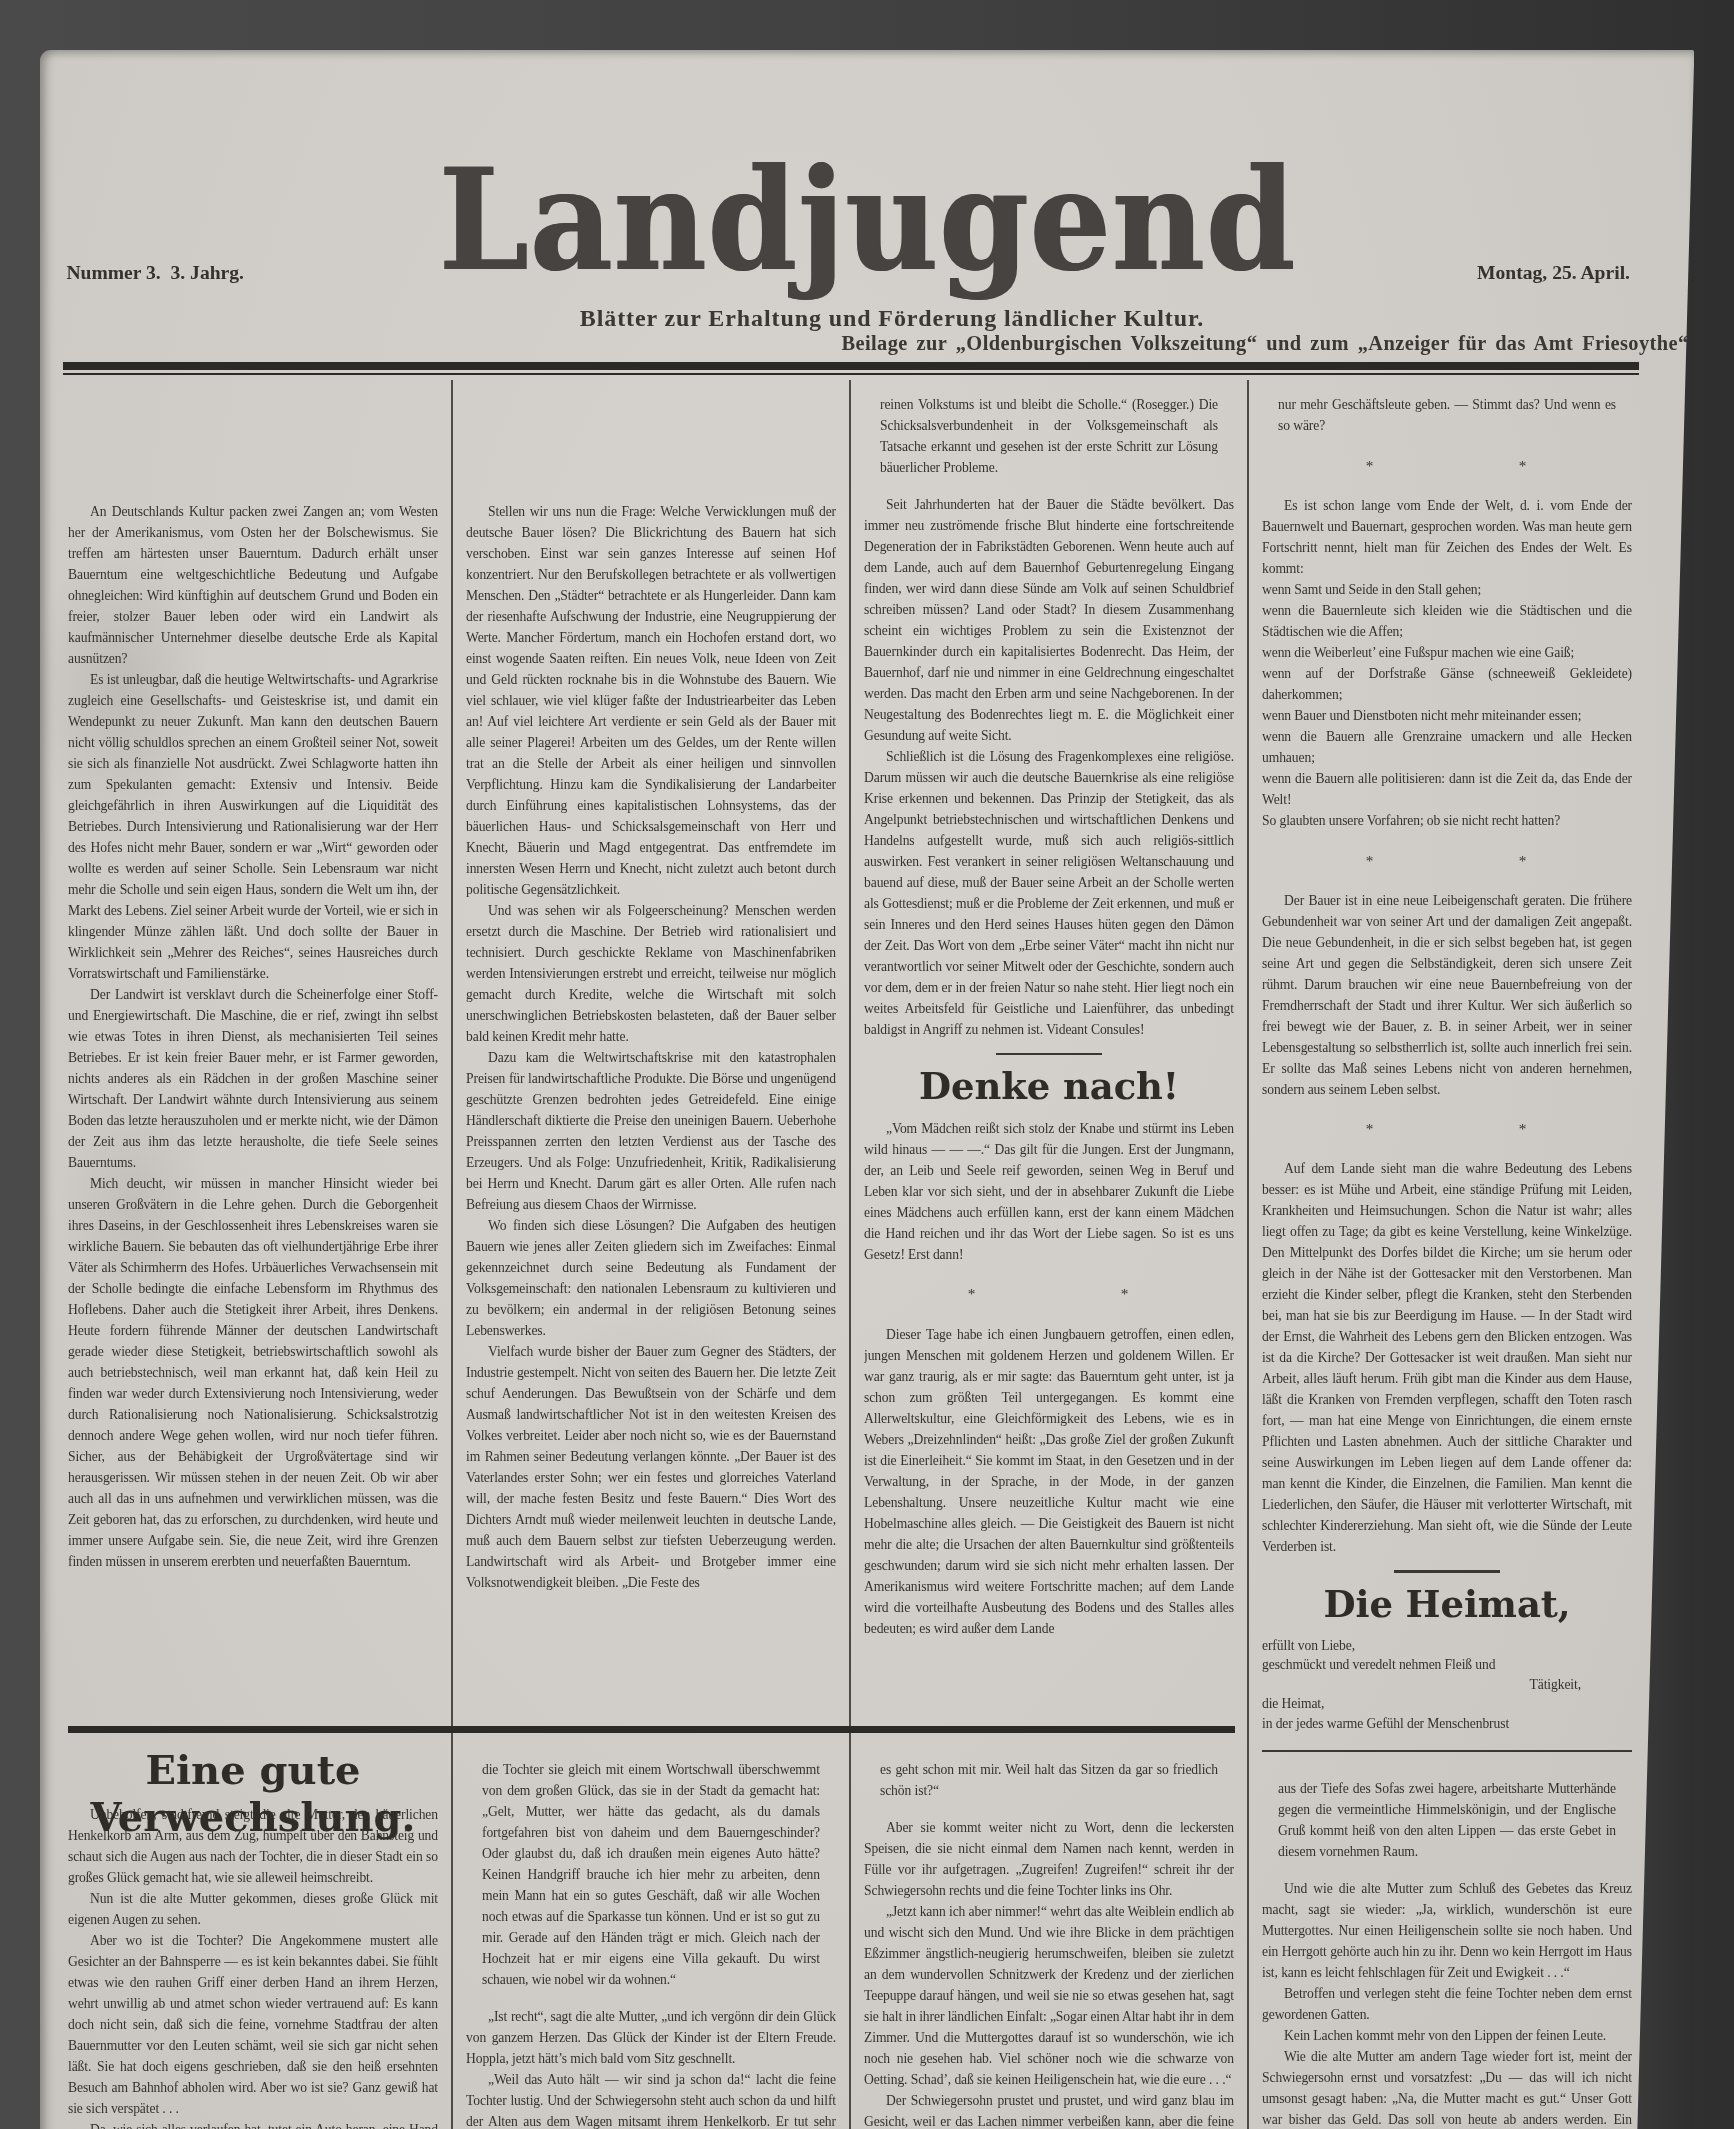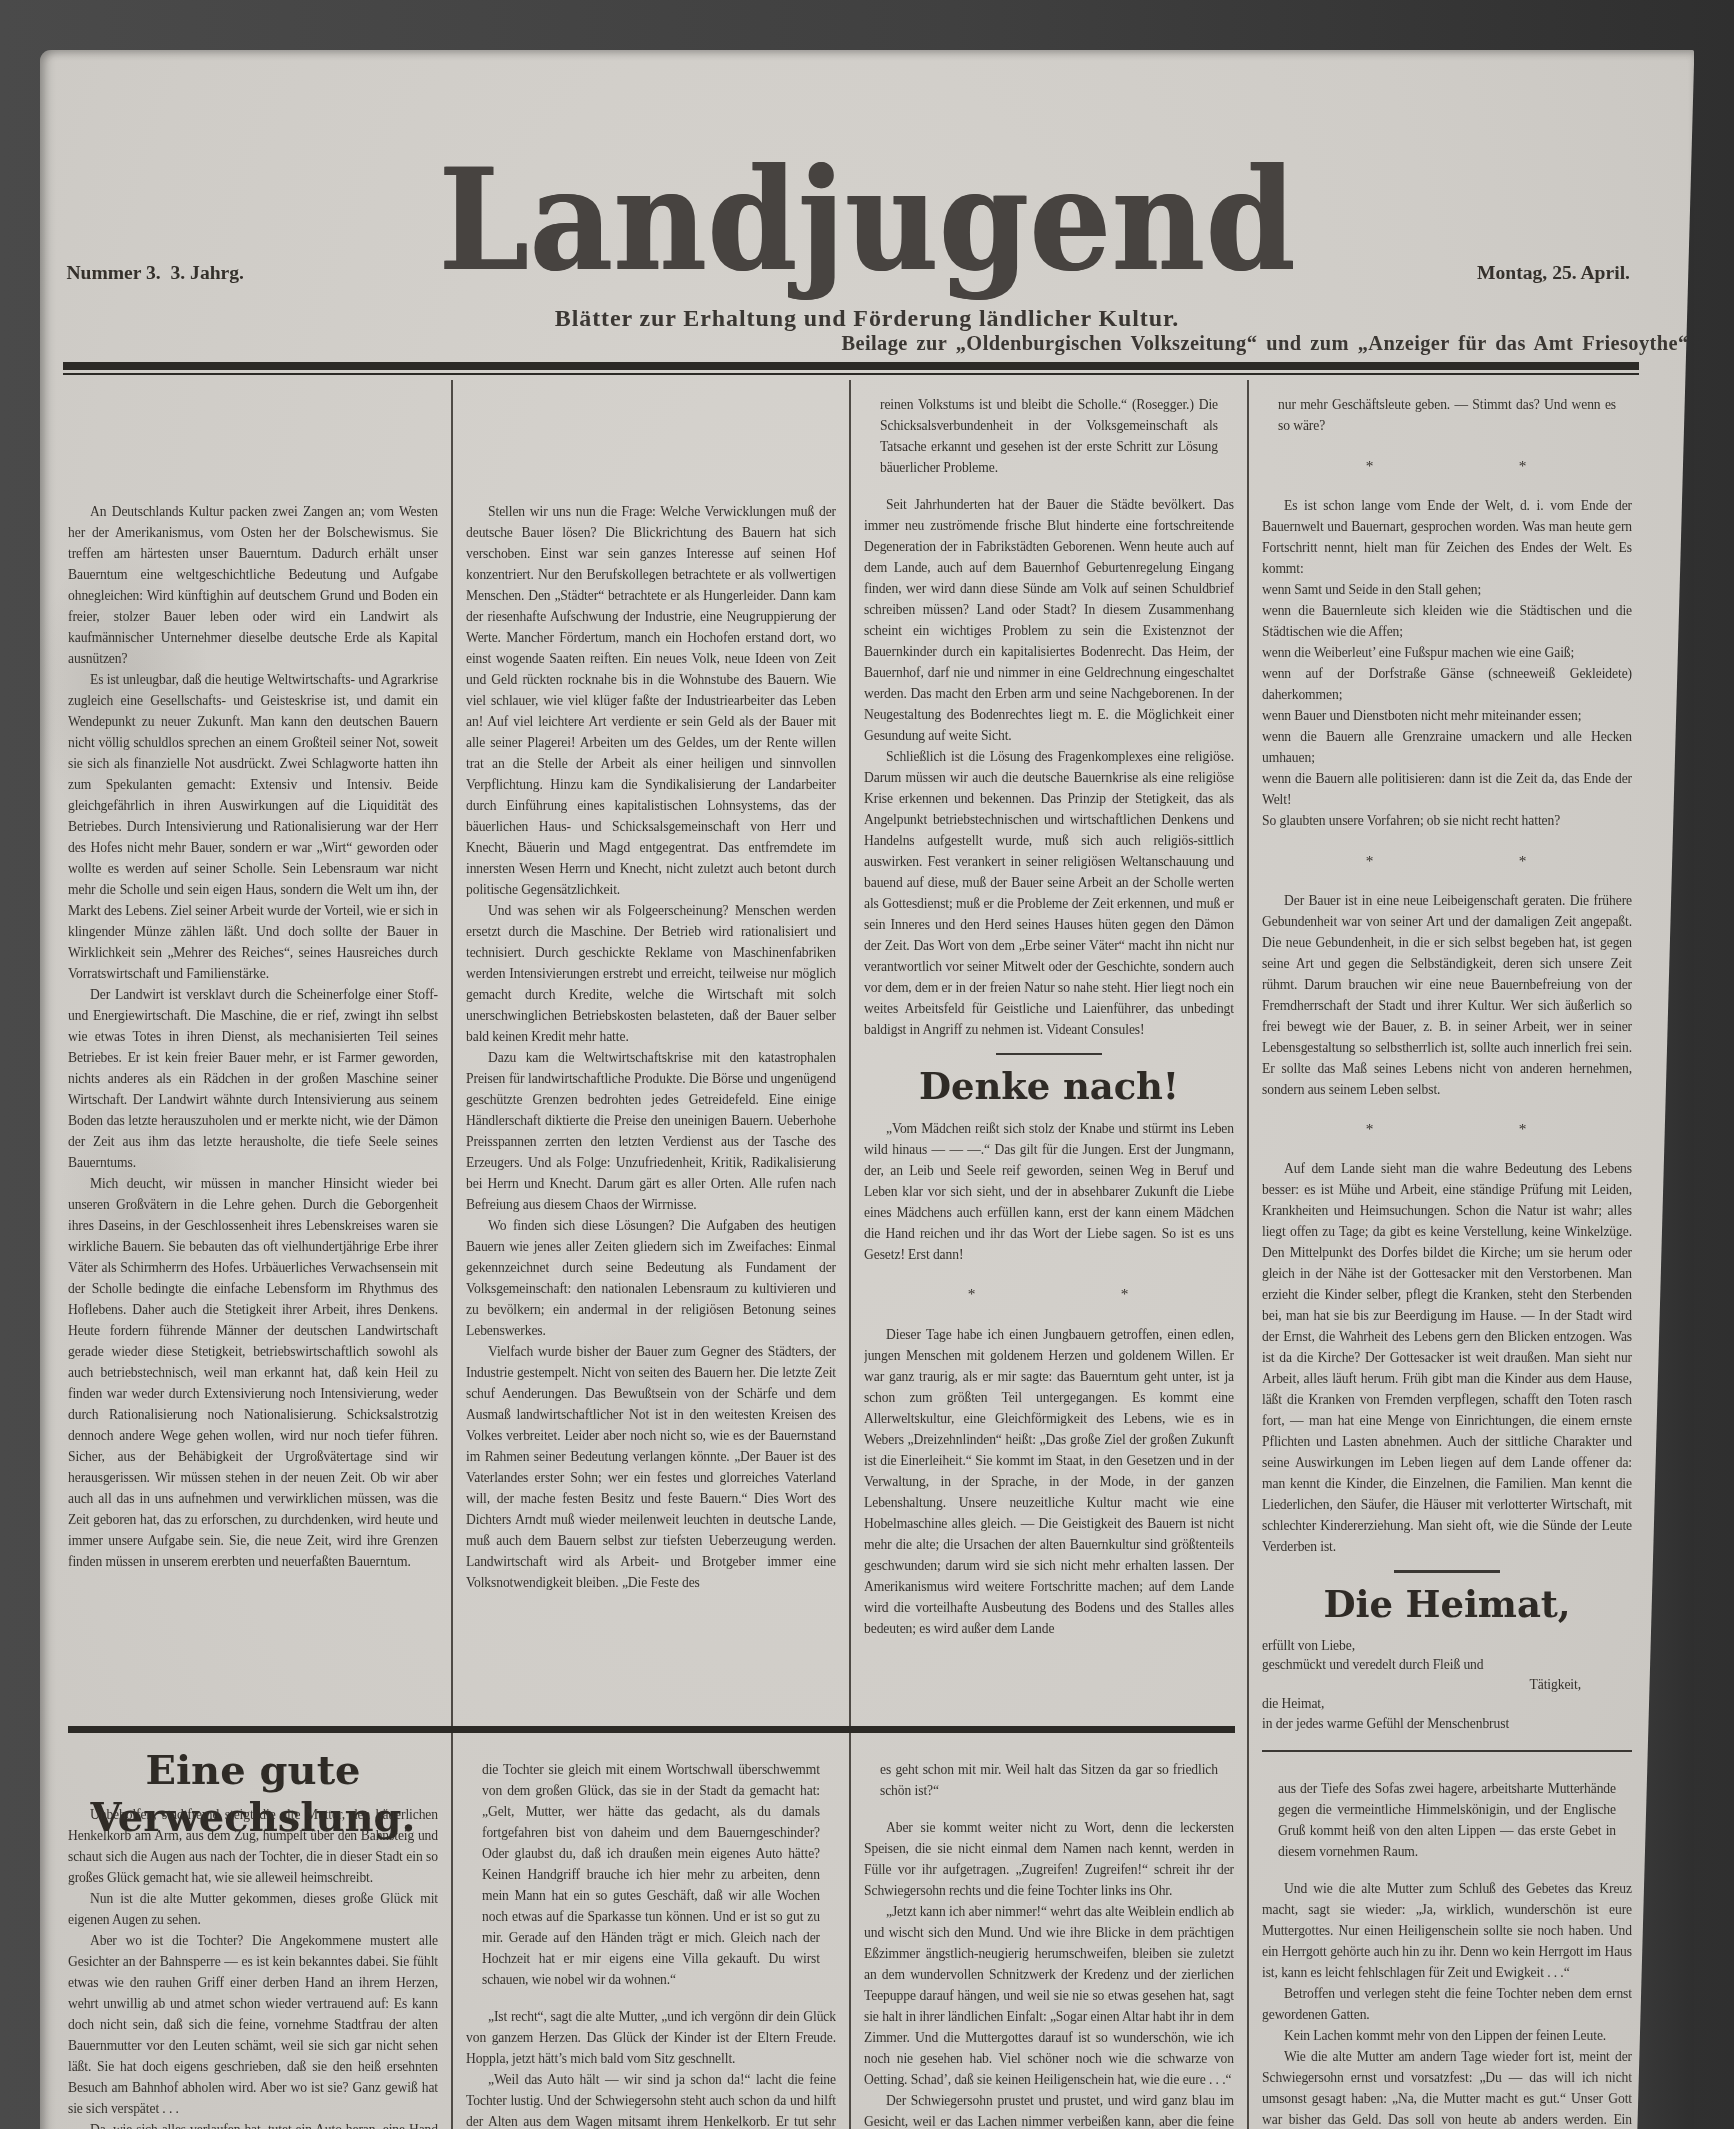--- a/index.html
+++ b/index.html
@@ -18,21 +18,21 @@
     background:linear-gradient(90deg,#3a3a3a,#2f2f2f);
     clip-path:polygon(100% 0,100% 100%,0 100%);}
   
   .mast-issue{position:absolute;left:26.4px;top:212px;font-size:19.6px;font-weight:bold;white-space:pre;}
   .mast-date{position:absolute;right:64px;top:212px;font-size:19.6px;font-weight:bold;}
   .mast-title{position:absolute;left:0;top:96px;width:100%;text-align:center;
     font-family:"DejaVu Serif", serif;font-weight:bold;font-size:128px;line-height:1.05;
     letter-spacing:0.9px;color:#474340;transform:scaleY(1.10);transform-origin:top center;
     text-shadow:1.3px 0 0 #474340;}
   .mast-sub1{position:absolute;left:0;top:255px;width:100%;text-align:center;
-    font-size:24px;font-weight:bold;letter-spacing:0.9px;color:#3b3733;}
+    font-size:24px;font-weight:bold;letter-spacing:0.9px;color:#3b3733;padding-left:25px;}
   .mast-sub2{position:absolute;left:0;top:282px;width:100%;text-align:right;
     font-size:20.4px;font-weight:bold;letter-spacing:0.4px;color:#3b3733;word-spacing:3.4px;}
   .rule-thick{position:absolute;left:23.4px;top:312px;width:1576px;height:7.7px;background:#2c2a26;}
   .rule-thin{position:absolute;left:23.4px;top:323px;width:1576px;height:2.1px;background:#2c2a26;}
   
   .art-head{position:absolute;left:28px;top:337px;width:769px;text-align:center;}
   .art-title{font-family:"DejaVu Serif", serif;font-size:50px;font-weight:bold;color:#2f2b26;margin:0;line-height:1.05;}
   .art-byline{font-size:23px;font-weight:bold;margin-top:14.5px;color:#35312c;}
   
   .colzone{position:absolute;width:370px;overflow:hidden;font-size:13.6px;line-height:21px;
@@ -114,21 +114,21 @@
       <p class="it-hang">wenn die Bauern alle Grenzraine umackern und alle Hecken umhauen;</p>
       <p class="it-hang">wenn die Bauern alle politisieren: dann ist die Zeit da, das Ende der Welt!</p>
       <p class="it-hang">So glaubten unsere Vorfahren; ob sie nicht recht hatten?</p>
       <p class="it-stars">*                          *</p>
       <p class="it-p">Der Bauer ist in eine neue Leibeigenschaft geraten. Die frühere Gebundenheit war von seiner Art und der damaligen Zeit angepaßt. Die neue Gebundenheit, in die er sich selbst begeben hat, ist gegen seine Art und gegen die Selbständigkeit, deren sich unsere Zeit rühmt. Darum brauchen wir eine neue Bauernbefreiung von der Fremdherrschaft der Stadt und ihrer Kultur. Wer sich äußerlich so frei bewegt wie der Bauer, z. B. in seiner Arbeit, wer in seiner Lebensgestaltung so selbstherrlich ist, sollte auch innerlich frei sein. Er sollte das Maß seines Lebens nicht von anderen hernehmen, sondern aus seinem Leben selbst.</p>
       <p class="it-stars">*                          *</p>
       <p class="it-p">Auf dem Lande sieht man die wahre Bedeutung des Lebens besser: es ist Mühe und Arbeit, eine ständige Prüfung mit Leiden, Krankheiten und Heimsuchungen. Schon die Natur ist wahr; alles liegt offen zu Tage; da gibt es keine Verstellung, keine Winkelzüge. Den Mittelpunkt des Dorfes bildet die Kirche; um sie herum oder gleich in der Nähe ist der Gottesacker mit den Verstorbenen. Man erzieht die Kinder selber, pflegt die Kranken, steht den Sterbenden bei, man hat sie bis zur Beerdigung im Hause. — In der Stadt wird der Ernst, die Wahrheit des Lebens gern den Blicken entzogen. Was ist da die Kirche? Der Gottesacker ist weit draußen. Man sieht nur Arbeit, alles läuft herum. Früh gibt man die Kinder aus dem Hause, läßt die Kranken von Fremden verpflegen, schafft den Toten rasch fort, — man hat eine Menge von Einrichtungen, die einem ernste Pflichten und Lasten abnehmen. Auch der sittliche Charakter und seine Auswirkungen im Leben liegen auf dem Lande offener da: man kennt die Kinder, die Einzelnen, die Familien. Man kennt die Liederlichen, den Säufer, die Häuser mit verlotterter Wirtschaft, mit schlechter Kindererziehung. Man sieht oft, wie die Sünde der Leute Verderben ist.</p>
       <p class="it-rule"></p>
       <h3 class="it-h">Die Heimat,</h3>
       <p class="it-poem">erfüllt von Liebe,</p>
-      <p class="it-poem">geschmückt und veredelt durch Fleiß und</p>
+      <p class="it-poem">geschmückt und veredelt nehmen Fleiß und</p>
       <p class="it-poemr">Tätigkeit,</p>
       <p class="it-poem">die Heimat,</p>
       <p class="it-poem">in der jedes warme Gefühl der Menschenbrust</p>
       <p class="it-poem">sich ergießen kann in liebevollen Werken und</p>
     </div>
 
   <div id="vr1" class="vrule"></div>
   <div id="vr2" class="vrule"></div>
   <div id="vr3" class="vrule"></div>
 

